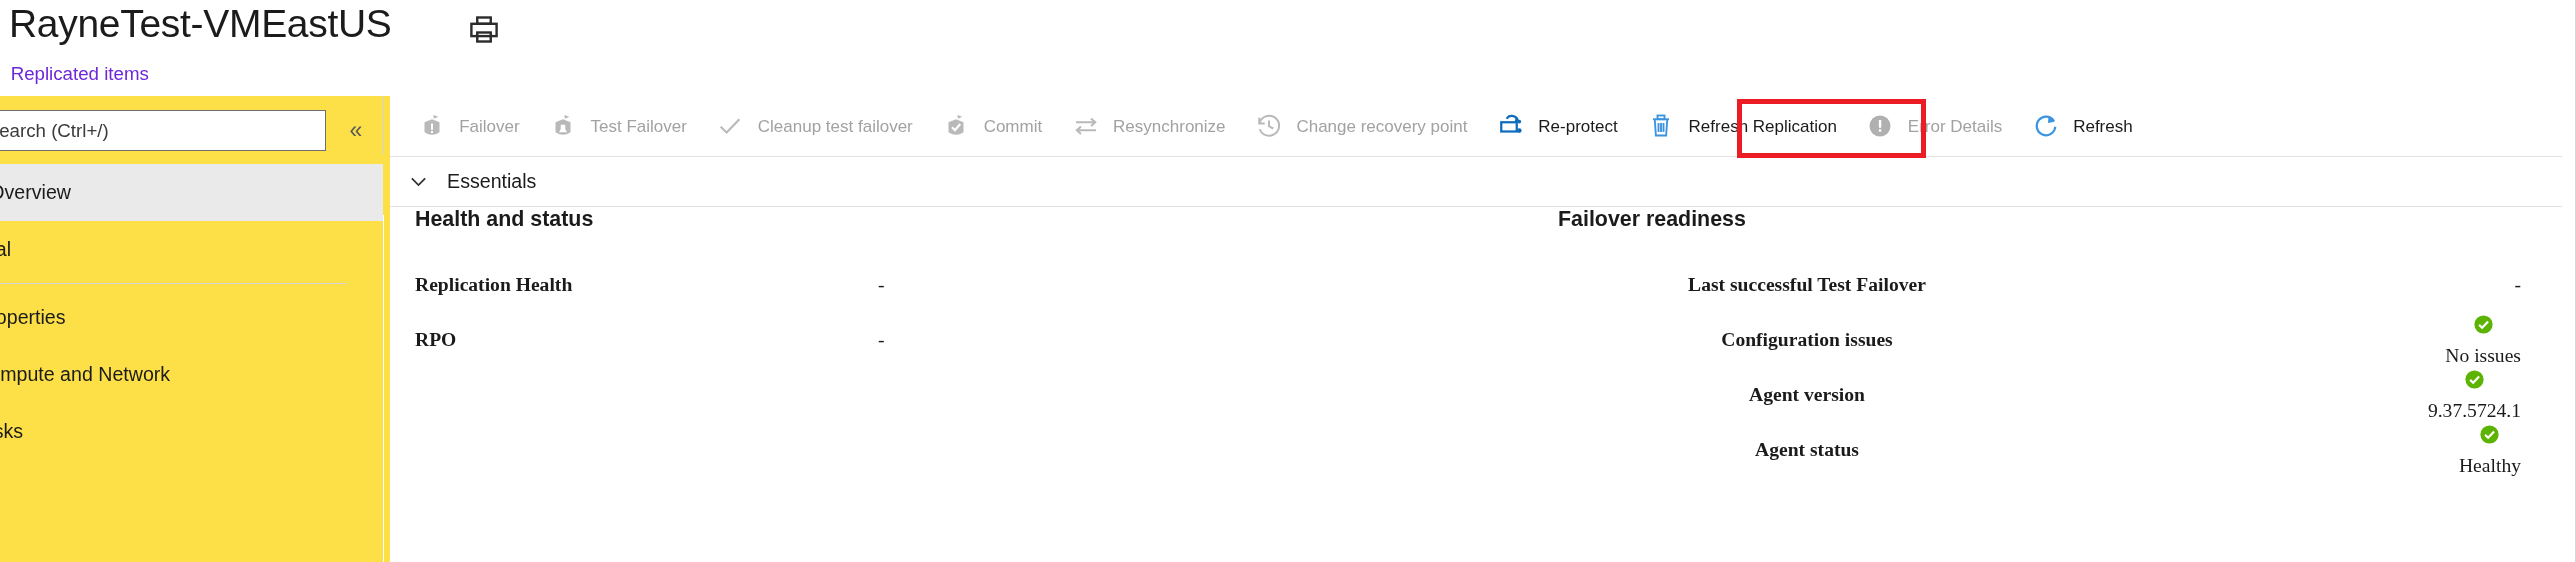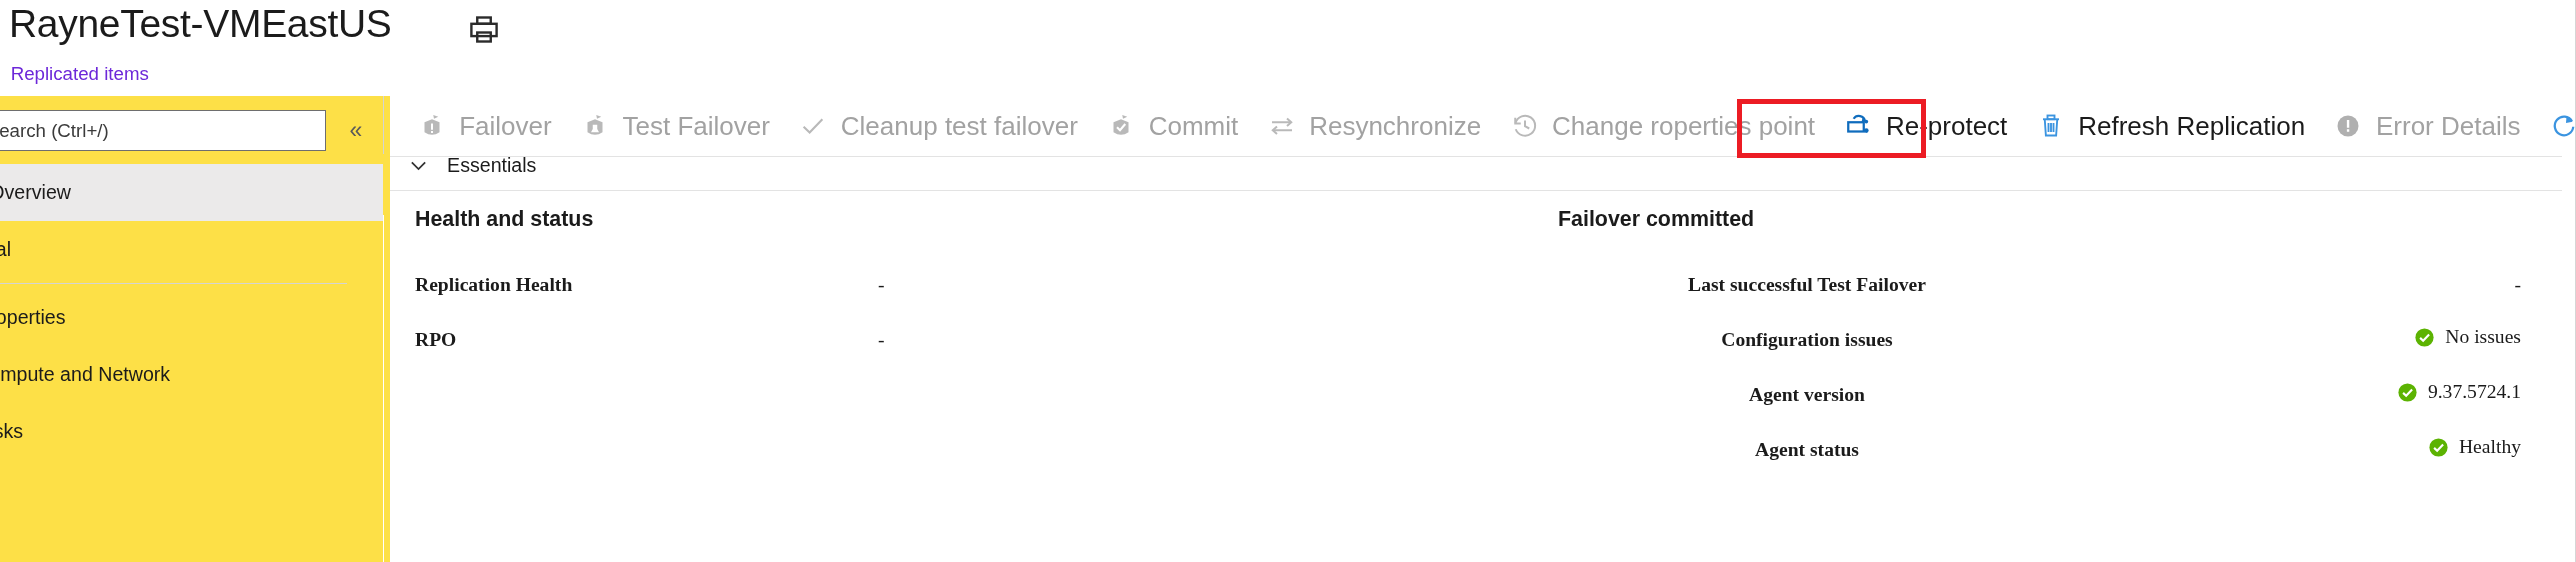--- a/index.html
+++ b/index.html
@@ -177,42 +177,42 @@
   }
   .cmd.disabled { cursor: default; }
   .cmd .cmd-ico {
     width: 30px;
     height: 30px;
     margin-right: 12.5px;
     flex: 0 0 30px;
     display: block;
   }
   .cmd .cmd-label {
-    font-size: 26px;
+    font-size: 17px;
     color: #1b1b1b;
     line-height: 1;
   }
   .cmd.disabled .cmd-label { color: #a2a2a2; }
   #reprotect-highlight {
     position: absolute;
     left: 1347px;
     top: 2.7px;
     width: 189px;
     height: 59px;
     border: 5.3px solid #ec1c24;
     box-sizing: border-box;
     pointer-events: none;
     z-index: 5;
   }
 
   
   #essentials {
     position: absolute;
     left: 390px;
-    top: 141px;
+    top: 157px;
     width: 2172px;
     height: 50px;
     border-bottom: 1.8px solid #e3e3e3;
     box-sizing: border-box;
     display: flex;
     align-items: center;
     padding-left: 12.5px;
     cursor: pointer;
   }
   #essentials .chev {
@@ -281,20 +281,21 @@
   #col-right .kv-key { width: 498px; text-align: center; }
   #col-right .kv-val {
     text-align: right;
     padding-right: 16px;
   }
   .val-with-icon {
     display: inline-flex;
     align-items: center;
     justify-content: flex-end;
     gap: 9px;
+    flex-direction: column;
   }
   .ok-ico { width: 23px; height: 23px; flex: 0 0 23px; display: block; }
 </style>
 </head>
 <body>
 
 <div id="page">
 
   <div id="header">
     <div id="page-title">RayneTest-VMEastUS</div>
@@ -394,21 +395,21 @@
     </div>
 
     <div class="cmd disabled">
       <span class="cmd-ico">
         <svg width="30" height="30" viewBox="0 0 24 24" fill="none" stroke="#b9b9b9" stroke-width="1.6">
           <path d="M4.4 9.6 A8 8 0 1 1 4.6 14.6"></path>
           <path d="M4.2 5.4 L4.2 9.9 L8.6 9.9"></path>
           <path d="M12 7.6 L12 12.2 L15.4 14"></path>
         </svg>
       </span>
-      <span class="cmd-label">Change roperties point</span>
+      <span class="cmd-label">Change recovery point</span>
     </div>
 
     <div class="cmd">
       <span class="cmd-ico">
         <svg width="30" height="30" viewBox="0 0 24 24" fill="none" stroke="#0f6cbd" stroke-width="1.8">
           <rect x="4.2" y="9" width="12.4" height="7.4"></rect>
           <path d="M8.5 6.2 A5 5 0 0 1 17.6 8.2"></path>
           <path d="M15.6 5.6 L18 8.4 L14.8 9.2" fill="#0f6cbd" stroke="none"></path>
           <circle cx="18.6" cy="15.6" r="1.9" fill="#0f6cbd" stroke="none"></circle>
           <circle cx="18.6" cy="8.4" r="1.5" fill="#0f6cbd" stroke="none"></circle>
@@ -474,21 +475,21 @@
         </tr>
         <tr>
           <td class="kv-key">RPO</td>
           <td class="kv-val">-</td>
         </tr>
       </tbody>
         </table>
     </div>
 
     <div class="col" id="col-right">
-      <div class="col-heading">Failover committed</div>
+      <div class="col-heading">Failover readiness</div>
       <table class="kv-table">
         <tbody>
             <tr>
           <td class="kv-key">Last successful Test Failover</td>
           <td class="kv-val">-</td>
         </tr>
         <tr>
           <td class="kv-key">Configuration issues</td>
           <td class="kv-val">
             <span class="val-with-icon">

